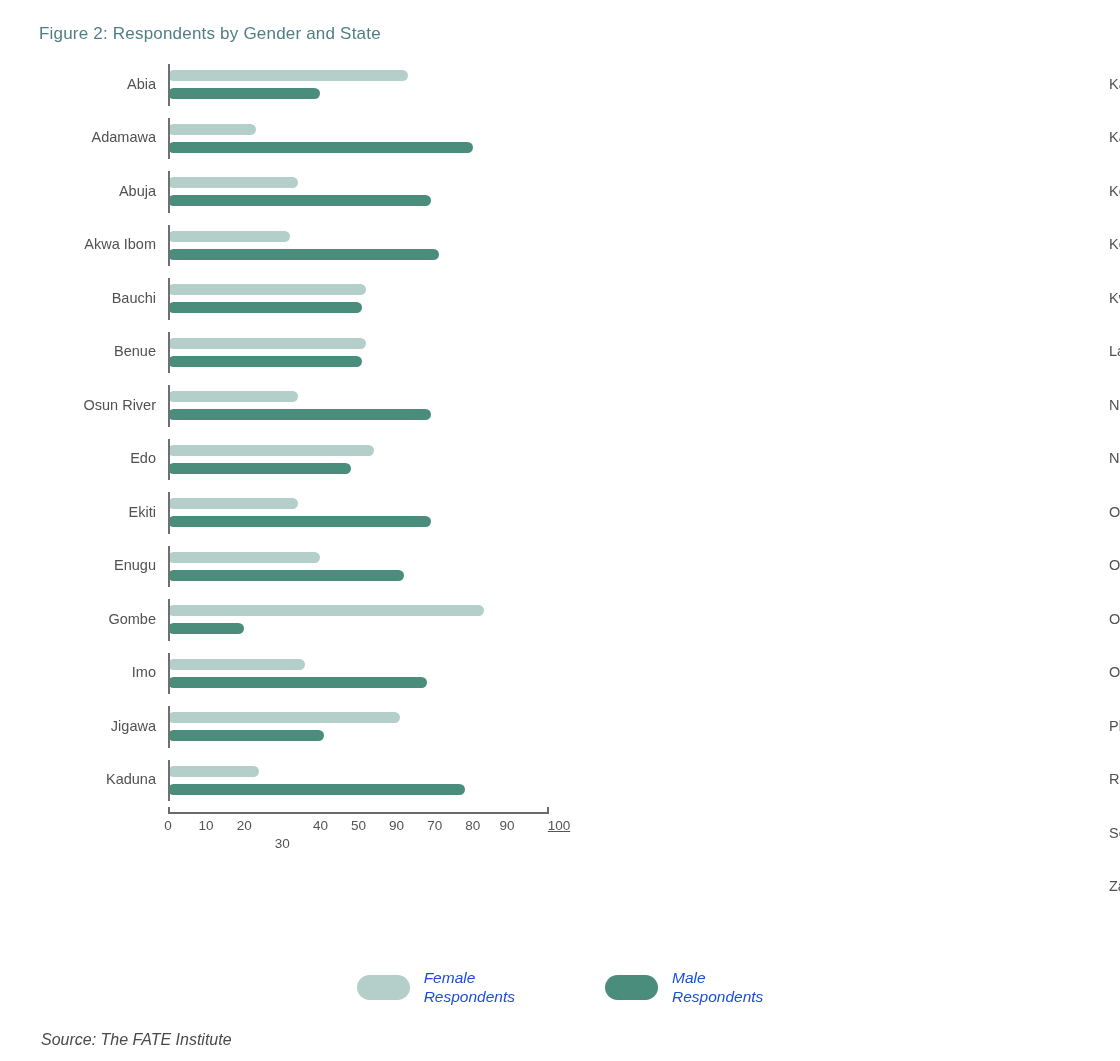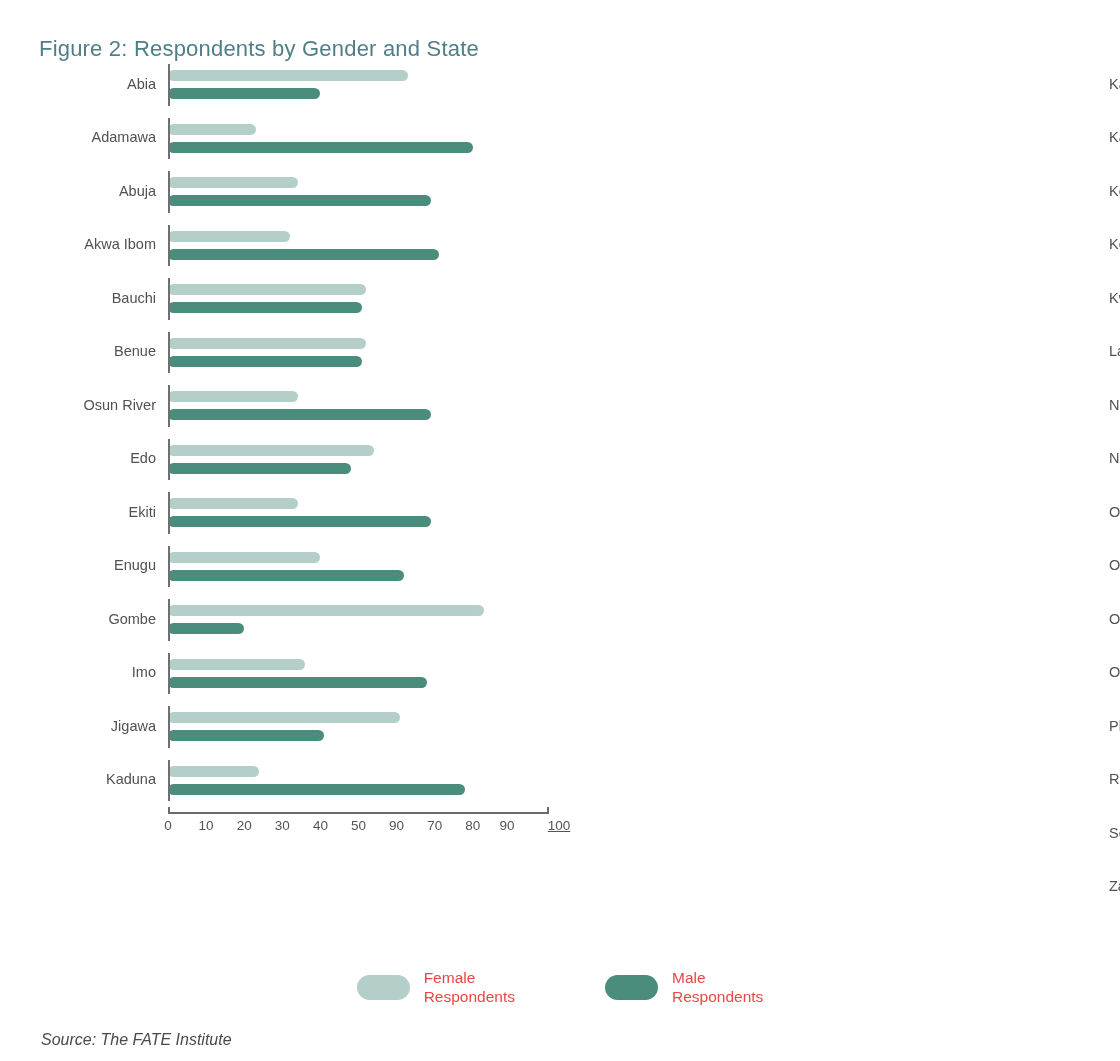--- a/index.html
+++ b/index.html
@@ -11,22 +11,22 @@
     width: 1120px;
     height: 1061px;
     font-family: "Liberation Sans", sans-serif;
     color: #4a4a4a;
     position: relative;
     overflow: hidden;
   }
   #figure-title {
     position: absolute;
     left: 39px;
-    top: 36px;
-    font-size: 22px;
+    top: 24px;
+    font-size: 17px;
     color: #4f7f86;
     letter-spacing: 0.2px;
     white-space: nowrap;
   }
   .panels {
     position: absolute;
     left: 0;
     top: 58px;
     width: 1120px;
     display: flex;
@@ -131,23 +131,24 @@
   .legend-swatch {
     width: 53px;
     height: 25px;
     border-radius: 13px;
     flex: none;
   }
   .legend-swatch.female { background: #b4cfc9; }
   .legend-swatch.male   { background: #4a8d7d; }
   .legend-text {
     font-size: 15.5px;
-    color: #ef4444;
+    color: #1d4ed8;
     line-height: 1.25;
     white-space: pre-line;
+    font-style: italic;
   }
 
   #source-note {
     position: absolute;
     left: 41px;
     top: 1031px;
     font-style: italic;
     font-size: 16px;
     color: #4a4a4a;
     white-space: nowrap;
@@ -275,21 +276,21 @@
           </div>
         </div>
       </div>
     <div class="axis">
         <div class="axis-line" style="width: 381px;"></div>
         <div class="axis-cap" style="left: 0px;"></div>
         <div class="axis-cap" style="left: 379.4px;"></div>
         <div class="axis-tick-label" style="left: 0px;">0</div>
         <div class="axis-tick-label" style="left: 38.1px;">10</div>
         <div class="axis-tick-label" style="left: 76.2px;">20</div>
-        <div class="axis-tick-label" style="left: 114.3px;">30</div>
+        <div class="axis-tick-label" style="left: 114.3px; margin-top: 18px;">30</div>
         <div class="axis-tick-label" style="left: 152.4px;">40</div>
         <div class="axis-tick-label" style="left: 190.5px;">50</div>
         <div class="axis-tick-label" style="left: 228.6px;">90</div>
         <div class="axis-tick-label" style="left: 266.7px;">70</div>
         <div class="axis-tick-label" style="left: 304.8px;">80</div>
         <div class="axis-tick-label" style="left: 339px;">90</div>
         <div class="axis-tick-label" style="left: 391px; text-decoration: underline;">100</div>
       </div>
   </div>
 

